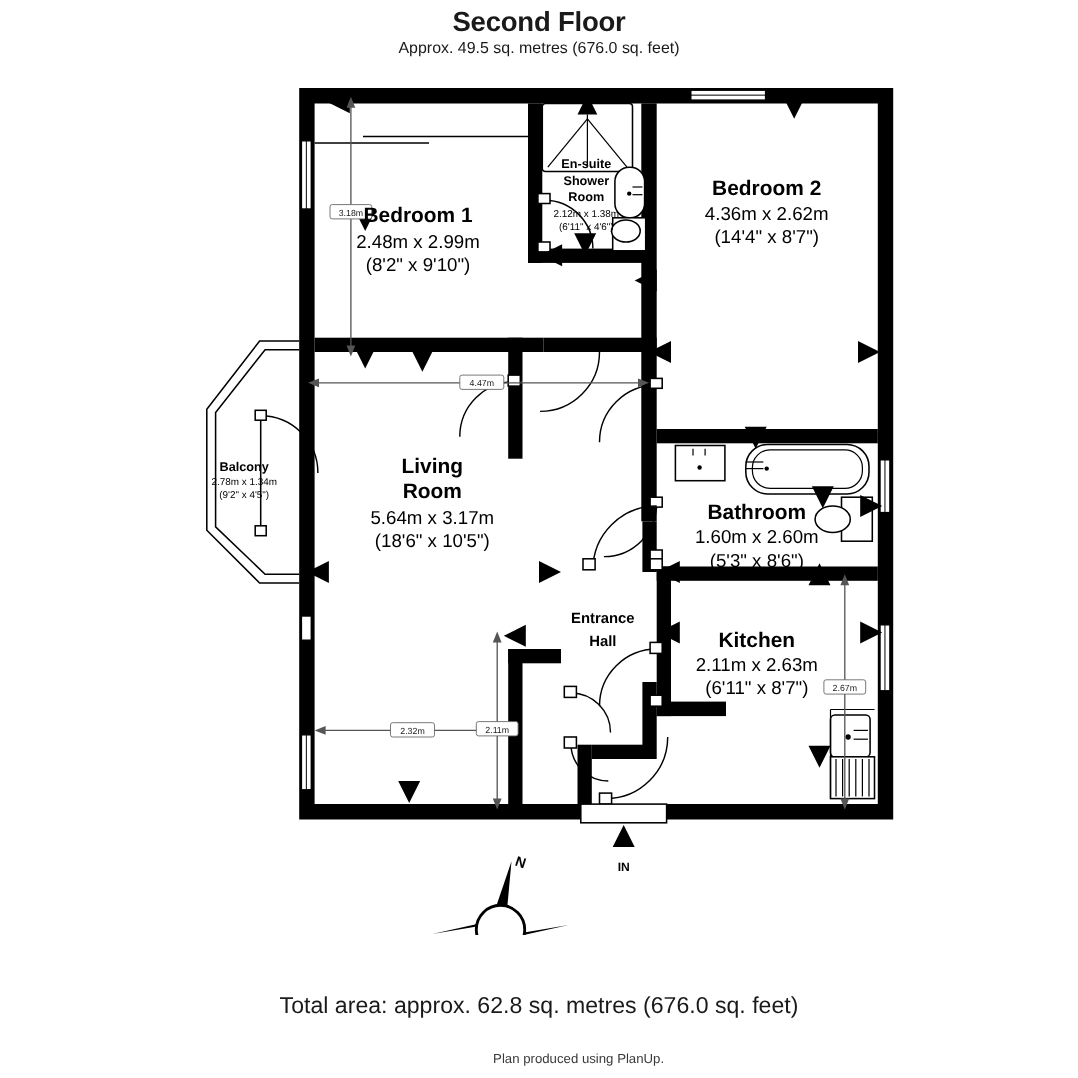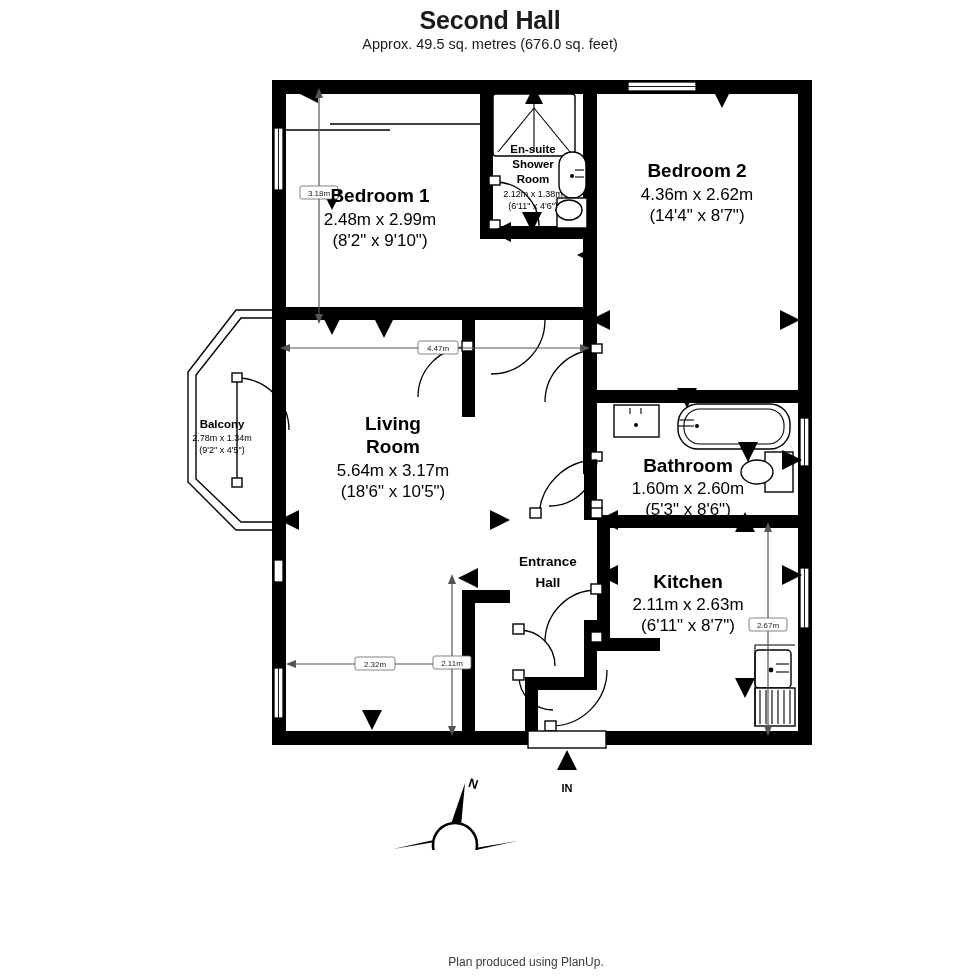--- a/index.html
+++ b/index.html
@@ -123,21 +123,21 @@
   .dimline { stroke: #555; stroke-width: 1.2; fill: none; }
   .dimbox { fill: #fff; stroke: #666; stroke-width: 0.8; }
   .winframe { fill: #fff; stroke: #000; stroke-width: 1.3; }
   .arrowblk { fill: #000; }
 </style>
 </head>
 <body>
 
 <div id="page">
 
-  <div class="hdr hdr-title">Second Hall</div>
+  <div class="hdr hdr-title">Second Floor</div>
   <div class="hdr hdr-sub">Approx. 49.5 sq. metres (676.0 sq. feet)</div>
 
   <svg id="plan" width="980" height="790" viewBox="0 0 980 790">
 
     <g>
       <path class="wall" d="
         M 272 20
         L 812 20
         L 812 685
         L 272 685
@@ -449,15 +449,16 @@
         <path class="arrowblk" d="M 0 0 L 12 7 L 62 -4 L 8 5 Z"></path>
         <path class="arrowblk" d="M 0 0 L 7 12 L -10 62 L -5 8 Z"></path>
         <path class="arrowblk" d="M 0 0 L -12 -7 L -62 4 L -8 -5 Z"></path>
         <circle cx="0" cy="0" r="22" fill="#fff" stroke="#000" stroke-width="2.6"></circle>
       </g>
       <text class="n-label" x="472" y="728" transform="rotate(18 472 728)">N</text>
     </g>
 
   </svg>
 
+  <div class="ftr-total">Total area: approx. 62.8 sq. metres (676.0 sq. feet)</div>
   <div class="ftr-credit">Plan produced using PlanUp.</div>
 
 </div>
 
 </body></html>

